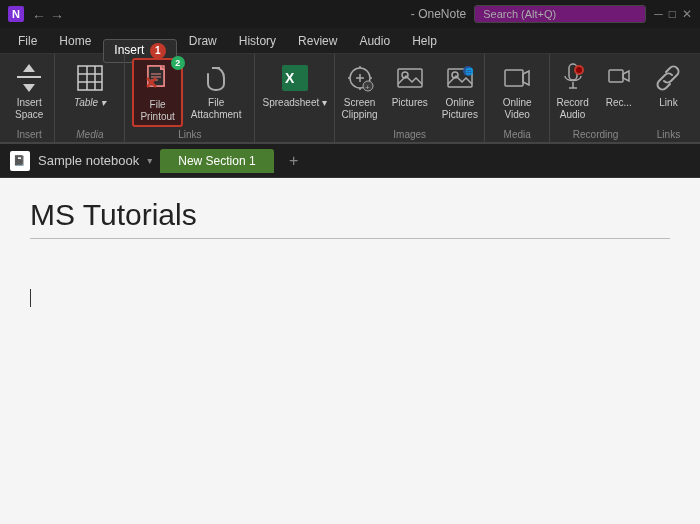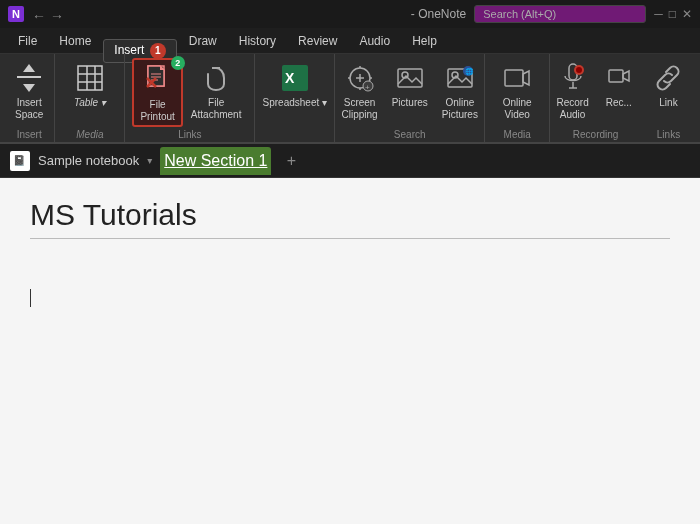--- a/index.html
+++ b/index.html
@@ -170,25 +170,24 @@
       color: #ccc;
       cursor: pointer;
       text-align: center;
     }
     .notebook-dropdown {
       font-size: 10px; color: #888; cursor: pointer;
     }
     .section-tab {
       background: #4a7c2f;
       color: white;
-      padding: 5px 4px;
+      padding: 5px 18px;
       border-radius: 3px 3px 0 0;
-      font-size: 16px;
+      font-size: 12px;
       cursor: pointer;
-      text-decoration: underline;
     }
     .add-section {
       width: 24px; height: 24px;
       display: flex; align-items: center; justify-content: center;
       font-size: 16px; color: #888;
       cursor: pointer;
       border-radius: 3px;
     }
 
     
@@ -372,21 +371,21 @@
             <rect x="2" y="5" width="24" height="18" fill="none" stroke="#aaa" stroke-width="1.5" rx="1"></rect>
             <circle cx="9" cy="11" r="3" fill="none" stroke="#aaa" stroke-width="1.5"></circle>
             <polyline points="2,20 10,12 16,18 20,14 26,20" fill="none" stroke="#aaa" stroke-width="1.5"></polyline>
             <circle cx="22" cy="7" r="5" fill="#2a5298"></circle>
             <text x="19" y="10" font-size="7" fill="white">🌐</text>
           </svg>
         </div>
         <div class="ribbon-btn-label">Online<br>Pictures</div>
       </div>
     </div>
-    <div class="ribbon-group-label">Search</div>
+    <div class="ribbon-group-label">Images</div>
   </div>
 
   <div class="ribbon-group" style="min-width:65px;">
     <div class="ribbon-items">
       <div class="ribbon-btn">
         <div class="ribbon-btn-icon">
           <svg width="28" height="28" viewBox="0 0 28 28">
             <rect x="2" y="6" width="18" height="16" fill="none" stroke="#aaa" stroke-width="1.5" rx="1"></rect>
             <polygon points="20,10 26,7 26,21 20,18" fill="none" stroke="#aaa" stroke-width="1.5"></polygon>
           </svg>

